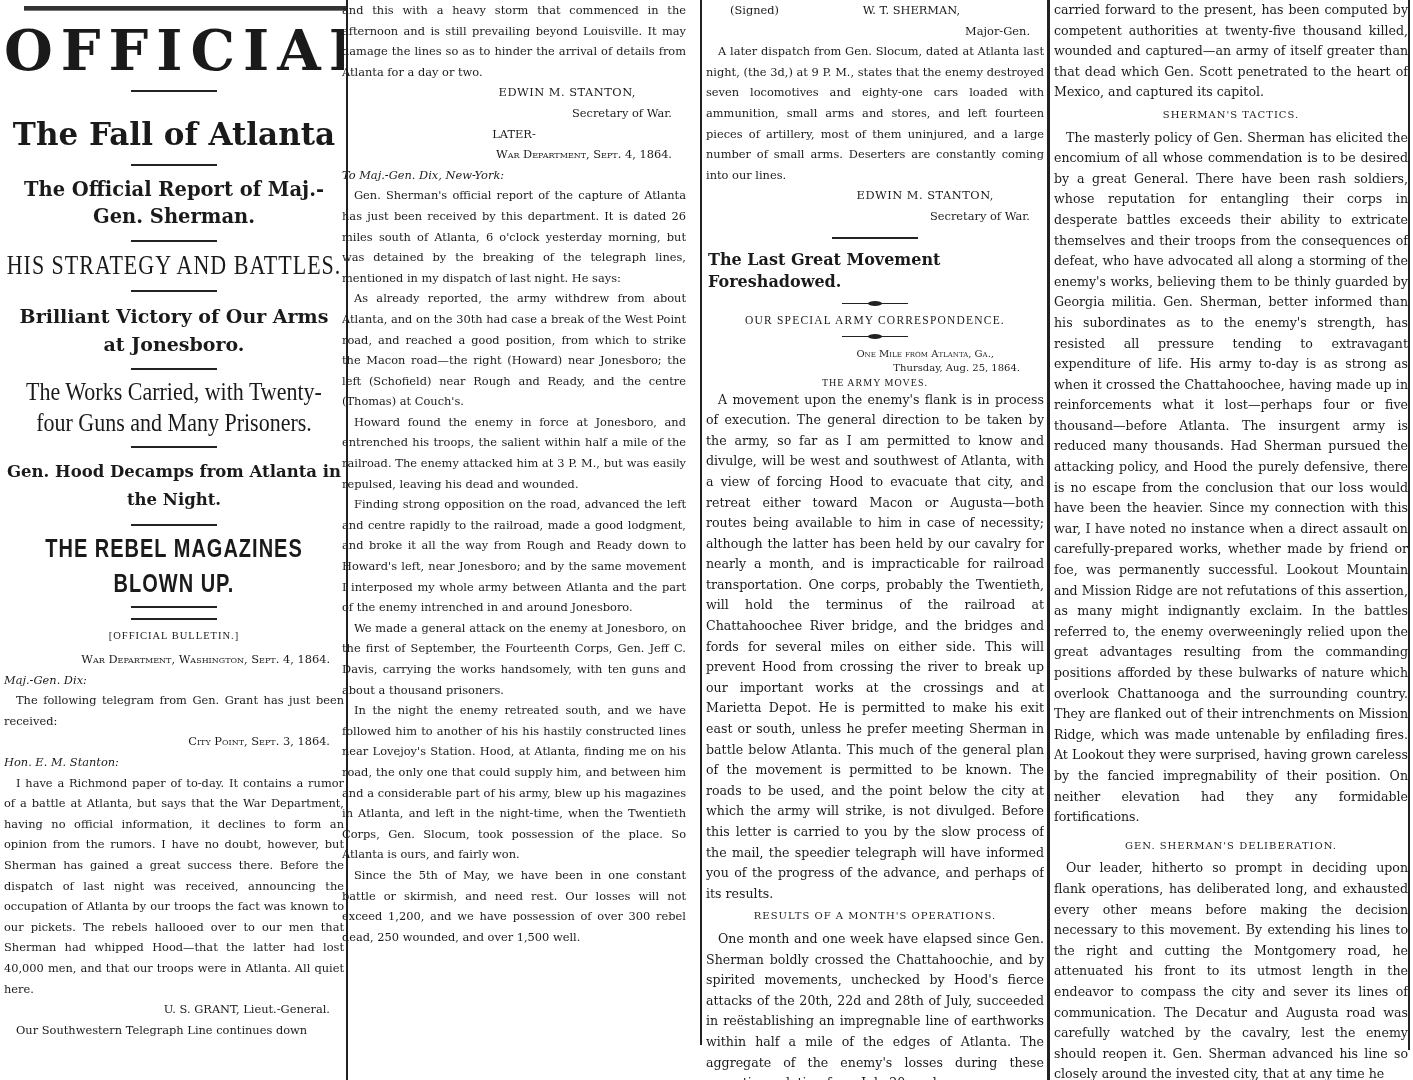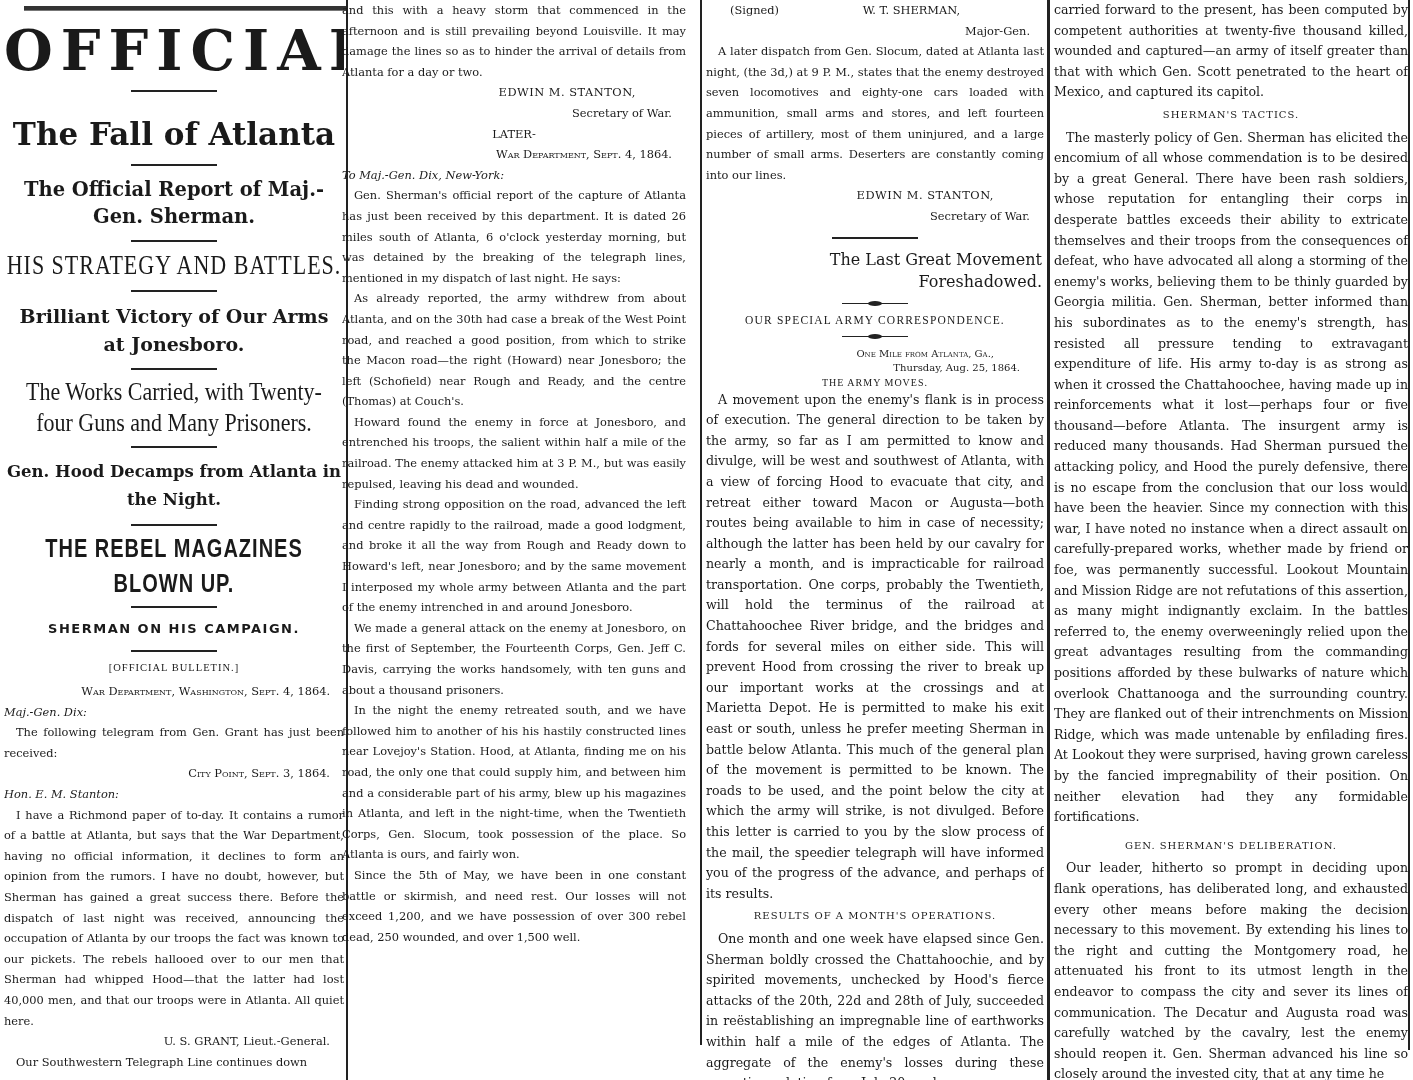--- a/index.html
+++ b/index.html
@@ -41,21 +41,21 @@
   .body p { margin: 0; text-indent: 12px; }
   .body p.noind { text-indent: 0; }
   .dateline { text-align: right; padding-right: 14px; }
   .address { font-style: italic; }
   .sc { font-variant: small-caps; }
   .sig { text-align: right; }
   .sig.name { padding-right: 50px; letter-spacing: 0.5px; }
   .sig.title { padding-right: 14px; }
   .center { text-align: center; text-indent: 0 !important; }
   .subhead { text-align: center; font-size: 10px; letter-spacing: 1px; font-variant: small-caps; margin: 2px 0; }
-  .h-last { text-align: right; font-family: "DejaVu Serif", serif; font-weight: normal; font-size: 16px; line-height: 22px; margin: 6px 2px; }
+  .h-last { text-align: left; font-family: "DejaVu Serif", serif; font-weight: bold; font-size: 16px; line-height: 22px; margin: 6px 2px; }
   .h-corr { text-align: center; font-size: 11.5px; letter-spacing: 1.2px; font-variant: small-caps; margin: 2px 0; }
   .body.large { font-size: 12.6px; line-height: 20.6px; }
 </style>
 </head>
 <body>
 
 <div class="page">
   <div class="top-rule"></div>
   <div class="rule-v r1"></div>
   <div class="rule-v r2"></div>
@@ -72,21 +72,20 @@
     <div class="h-strategy">HIS STRATEGY AND BATTLES.</div>
     <div class="short-rule"></div>
     <div class="h-victory">Brilliant Victory of Our Arms at Jonesboro.</div>
     <div class="short-rule"></div>
     <div class="h-works">The Works Carried, with Twenty-four Guns and Many Prisoners.</div>
     <div class="short-rule"></div>
     <div class="h-hood">Gen. Hood Decamps from Atlanta in the Night.</div>
     <div class="short-rule"></div>
     <div class="h-rebel">THE REBEL MAGAZINES BLOWN UP.</div>
     <div class="short-rule"></div>
-    <div class="h-campaign">SHERMAN ON HIS CAMPAIGN.</div>
     <div class="short-rule"></div>
     <div class="bulletin">[OFFICIAL BULLETIN.]</div>
     <div class="body">
       <p class="dateline sc">War Department, Washington, Sept. 4, 1864.</p>
       <p class="noind address">Maj.-Gen. Dix:</p>
       <p>The following telegram from Gen. Grant has just been received:</p>
       <p class="dateline sc">City Point, Sept. 3, 1864.</p>
       <p class="noind address">Hon. E. M. Stanton:</p>
       <p>I have a Richmond paper of to-day. It contains a rumor of a battle at Atlanta, but says that the War Department, having no official information, it declines to form an opinion from the rumors. I have no doubt, however, but Sherman has gained a great success there. Before the dispatch of last night was received, announcing the occupation of Atlanta by our troops the fact was known to our pickets. The rebels hallooed over to our men that Sherman had whipped Hood—that the latter had lost 40,000 men, and that our troops were in Atlanta. All quiet here.</p>
       <p class="sig title">U. S. GRANT, Lieut.-General.</p>
@@ -135,20 +134,20 @@
     <div class="subhead">THE ARMY MOVES.</div>
     <div class="body large">
       <p>A movement upon the enemy's flank is in process of execution. The general direction to be taken by the army, so far as I am permitted to know and divulge, will be west and southwest of Atlanta, with a view of forcing Hood to evacuate that city, and retreat either toward Macon or Augusta—both routes being available to him in case of necessity; although the latter has been held by our cavalry for nearly a month, and is impracticable for railroad transportation. One corps, probably the Twentieth, will hold the terminus of the railroad at Chattahoochee River bridge, and the bridges and fords for several miles on either side. This will prevent Hood from crossing the river to break up our important works at the crossings and at Marietta Depot. He is permitted to make his exit east or south, unless he prefer meeting Sherman in battle below Atlanta. This much of the general plan of the movement is permitted to be known. The roads to be used, and the point below the city at which the army will strike, is not divulged. Before this letter is carried to you by the slow process of the mail, the speedier telegraph will have informed you of the progress of the advance, and perhaps of its results.</p>
       <div class="subhead">RESULTS OF A MONTH'S OPERATIONS.</div>
       <p>One month and one week have elapsed since Gen. Sherman boldly crossed the Chattahoochie, and by spirited movements, unchecked by Hood's fierce attacks of the 20th, 22d and 28th of July, succeeded in reëstablishing an impregnable line of earthworks within half a mile of the edges of Atlanta. The aggregate of the enemy's losses during these operations, dating from July 20, and</p>
     </div>
   </div>
 
   <div class="col col4">
     <div class="body large">
-      <p class="noind">carried forward to the present, has been computed by competent authorities at twenty-five thousand killed, wounded and captured—an army of itself greater than that with which Gen. Scott penetrated to the heart of Mexico, and captured its capitol.</p>
+      <p class="noind">carried forward to the present, has been computed by competent authorities at twenty-five thousand killed, wounded and captured—an army of itself greater than that dead which Gen. Scott penetrated to the heart of Mexico, and captured its capitol.</p>
       <div class="subhead">SHERMAN'S TACTICS.</div>
       <p>The masterly policy of Gen. Sherman has elicited the encomium of all whose commendation is to be desired by a great General. There have been rash soldiers, whose reputation for entangling their corps in desperate battles exceeds their ability to extricate themselves and their troops from the consequences of defeat, who have advocated all along a storming of the enemy's works, believing them to be thinly guarded by Georgia militia. Gen. Sherman, better informed than his subordinates as to the enemy's strength, has resisted all pressure tending to extravagant expenditure of life. His army to-day is as strong as when it crossed the Chattahoochee, having made up in reinforcements what it lost—perhaps four or five thousand—before Atlanta. The insurgent army is reduced many thousands. Had Sherman pursued the attacking policy, and Hood the purely defensive, there is no escape from the conclusion that our loss would have been the heavier. Since my connection with this war, I have noted no instance when a direct assault on carefully-prepared works, whether made by friend or foe, was permanently successful. Lookout Mountain and Mission Ridge are not refutations of this assertion, as many might indignantly exclaim. In the battles referred to, the enemy overweeningly relied upon the great advantages resulting from the commanding positions afforded by these bulwarks of nature which overlook Chattanooga and the surrounding country. They are flanked out of their intrenchments on Mission Ridge, which was made untenable by enfilading fires. At Lookout they were surprised, having grown careless by the fancied impregnability of their position. On neither elevation had they any formidable fortifications.</p>
       <div class="subhead" style="margin-top:8px;">GEN. SHERMAN'S DELIBERATION.</div>
       <p>Our leader, hitherto so prompt in deciding upon flank operations, has deliberated long, and exhausted every other means before making the decision necessary to this movement. By extending his lines to the right and cutting the Montgomery road, he attenuated his front to its utmost length in the endeavor to compass the city and sever its lines of communication. The Decatur and Augusta road was carefully watched by the cavalry, lest the enemy should reopen it. Gen. Sherman advanced his line so closely around the invested city, that at any time he</p>
     </div>
   </div>
 </div>
 
 </body></html>

